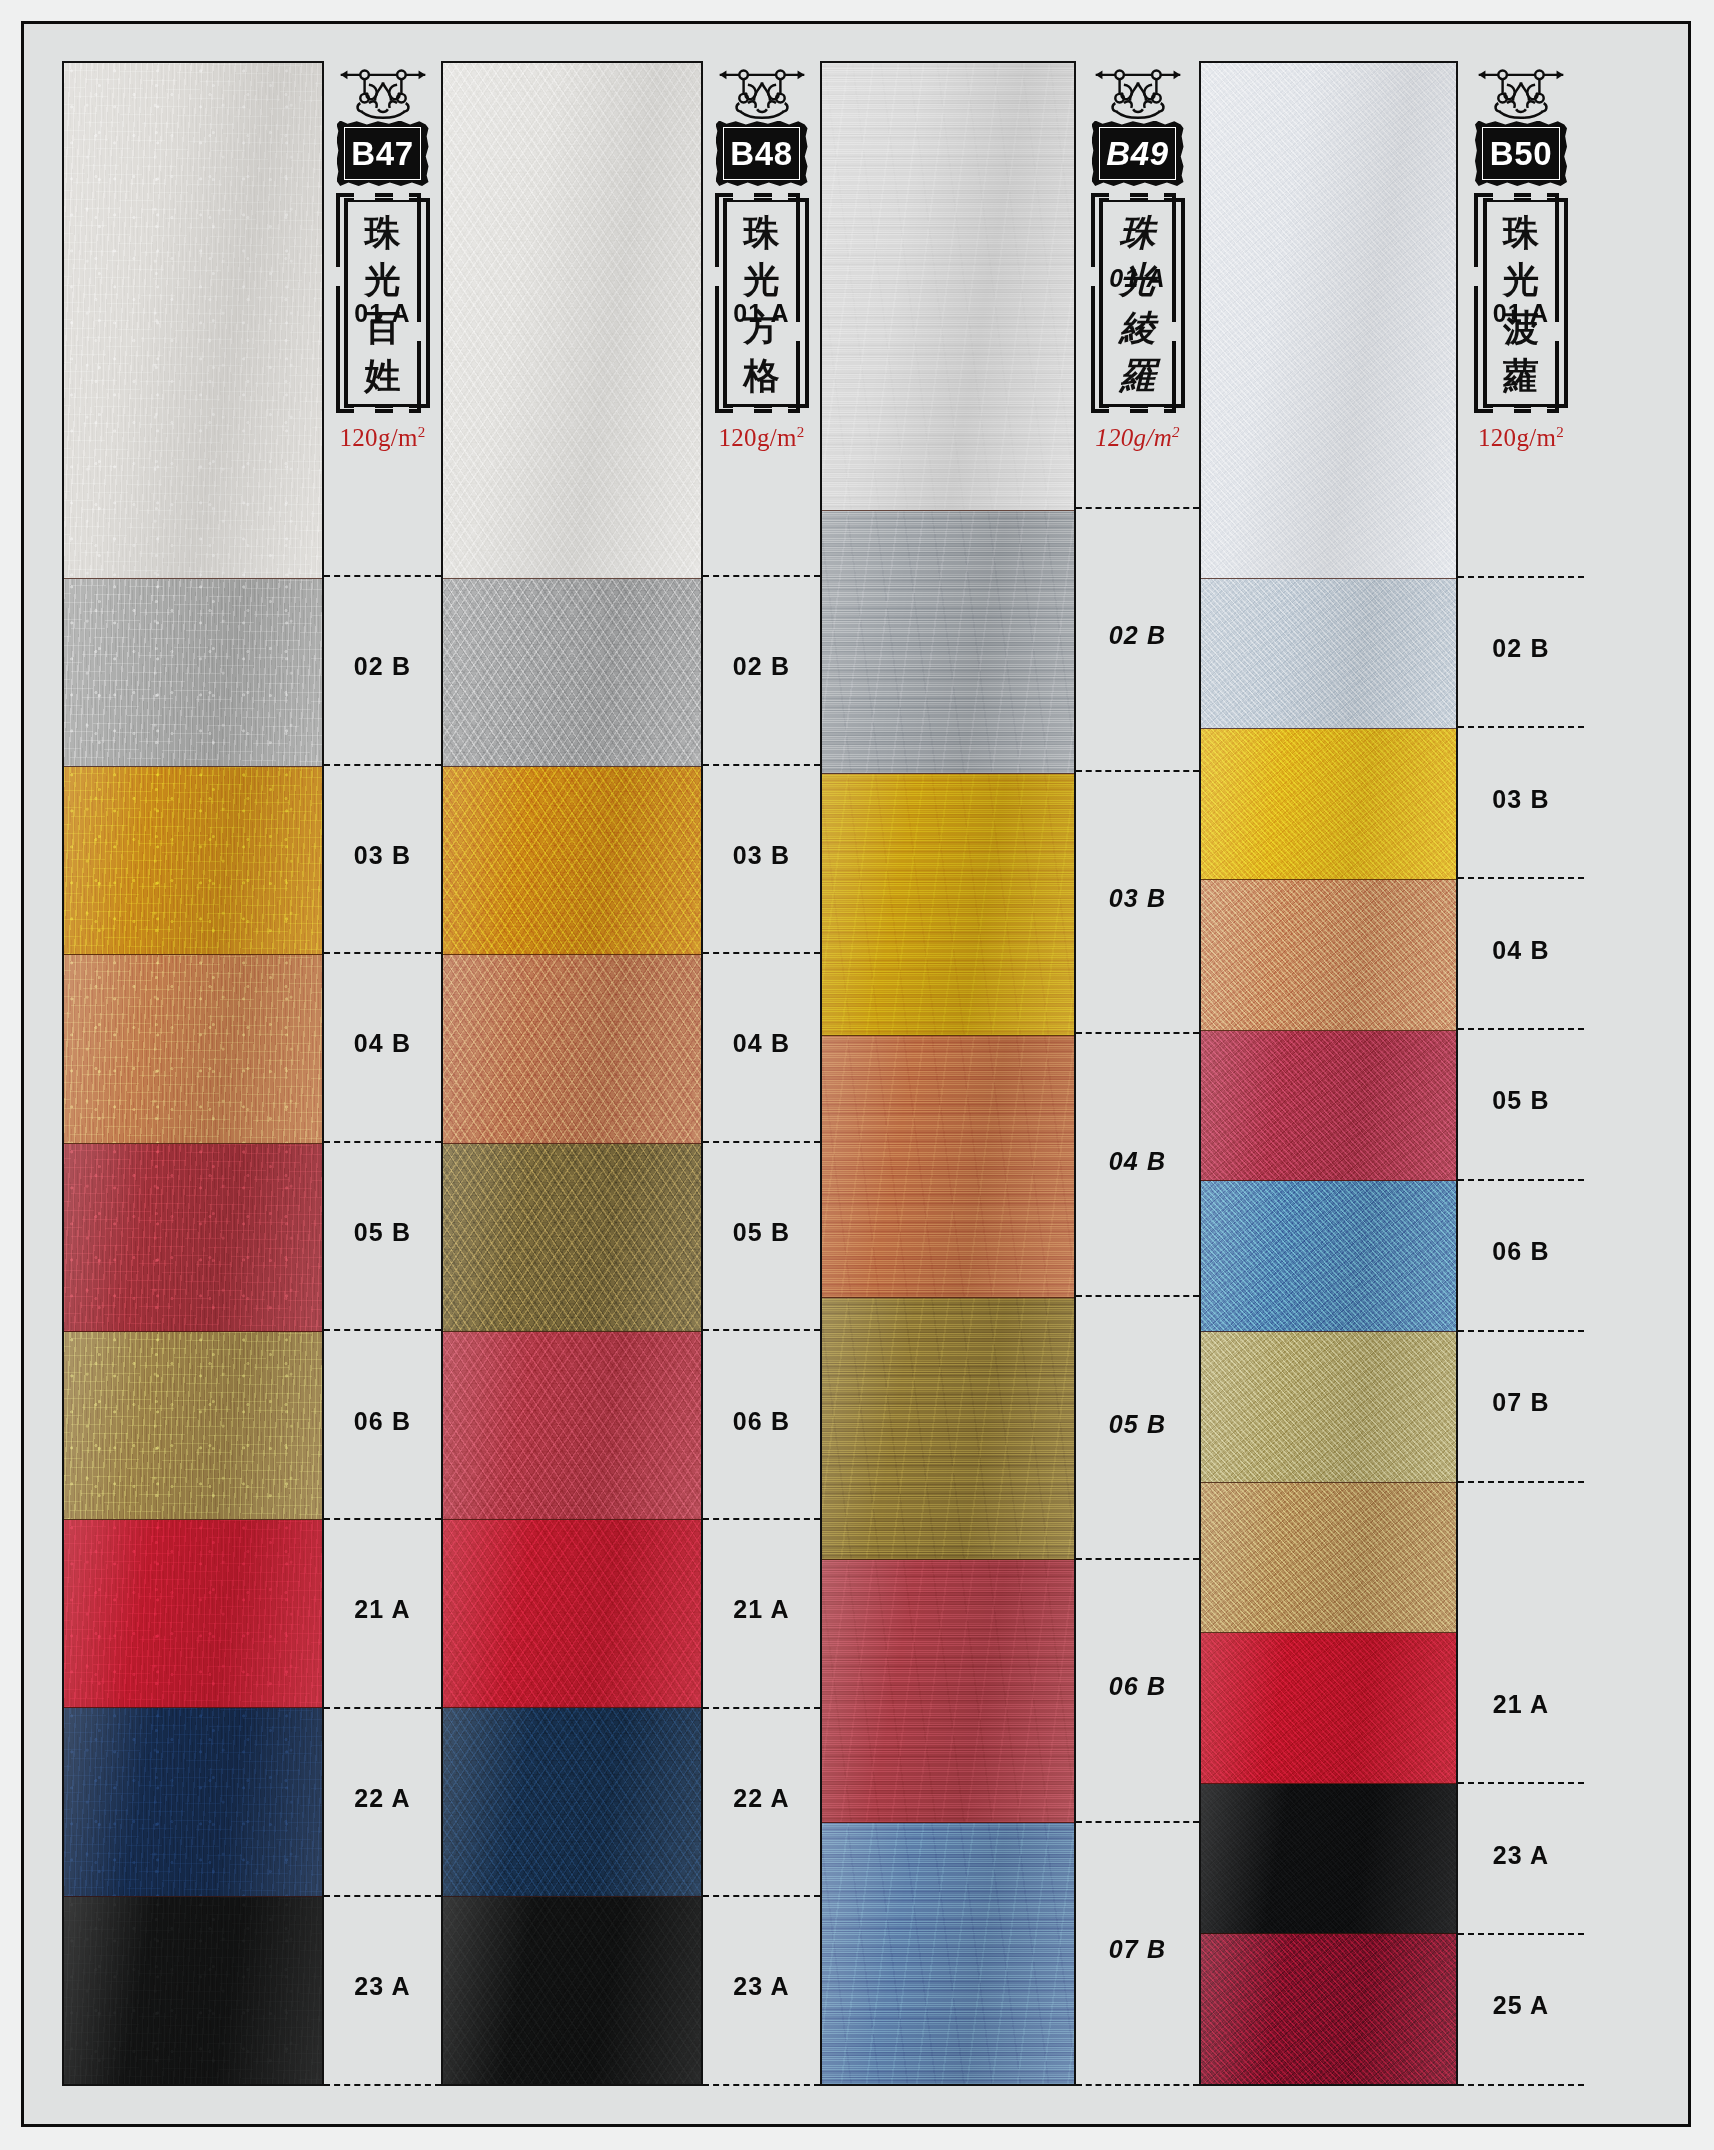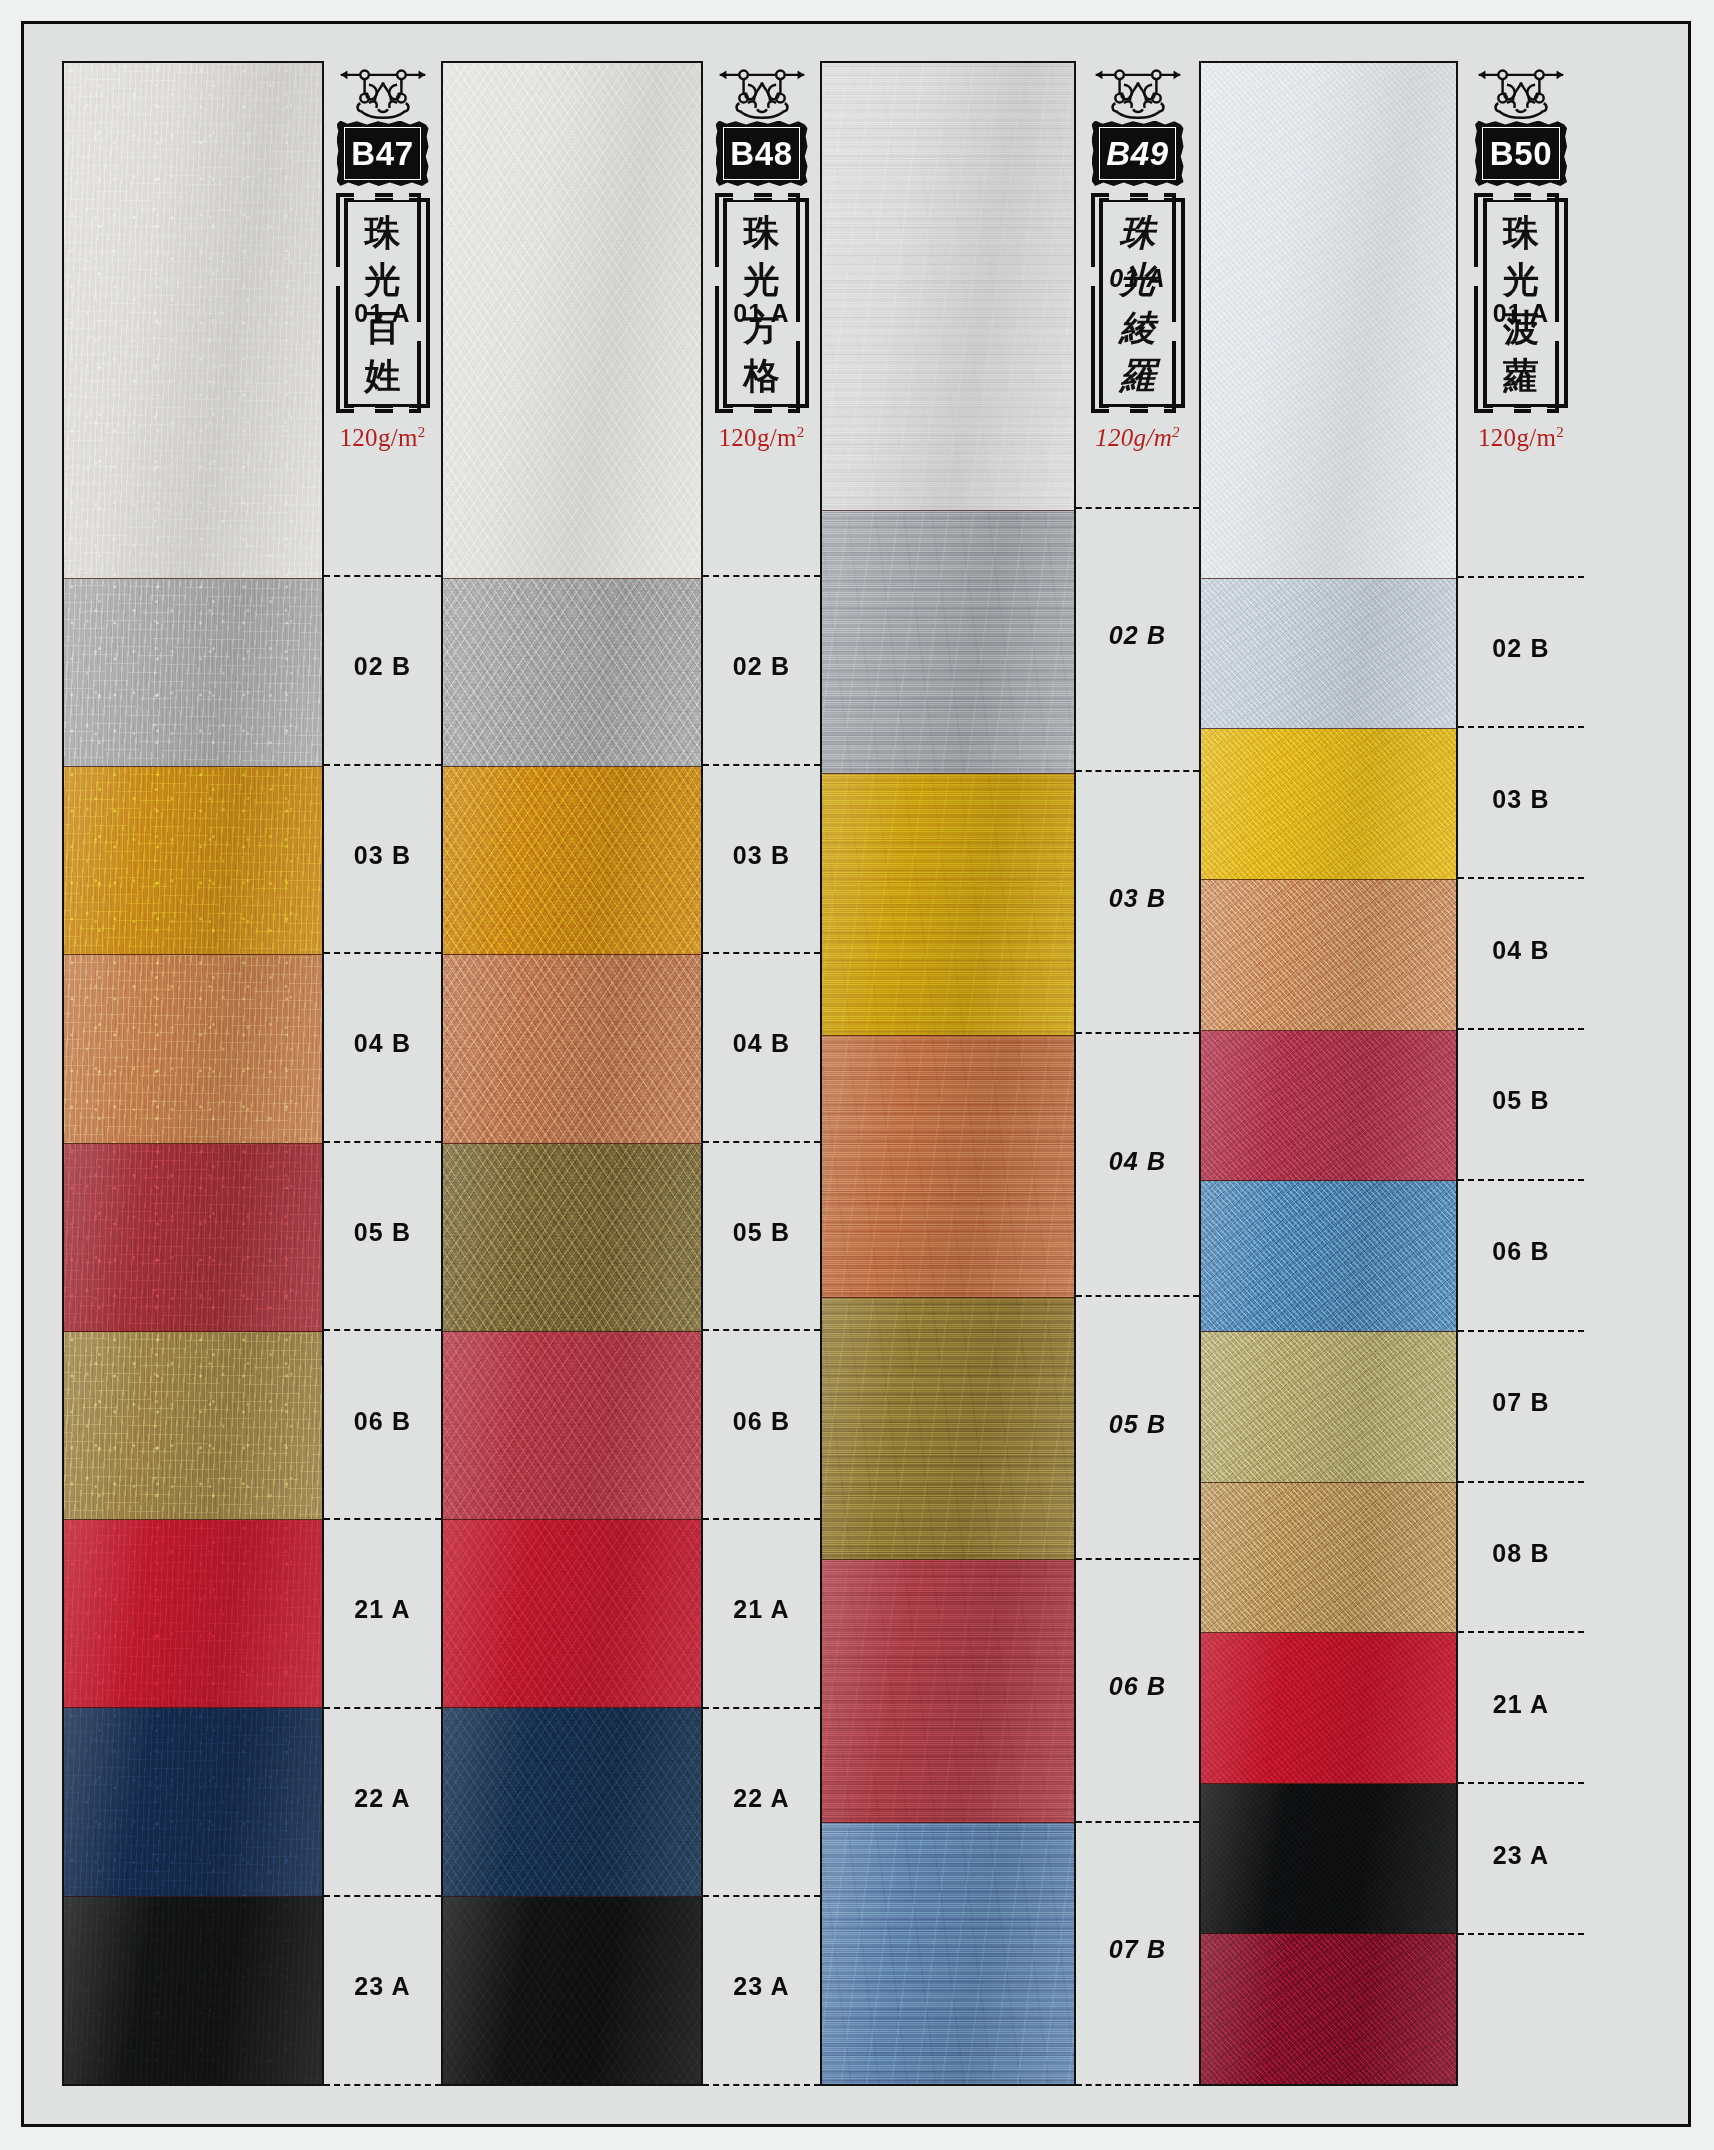--- a/index.html
+++ b/index.html
@@ -646,27 +646,27 @@
             </div>
             <div class="lab" style="top: 35.36%; height: 9.23433%;">
               <span>05 B</span>
             </div>
             <div class="lab" style="top: 44.5942%; height: 9.23433%;">
               <span>06 B</span>
             </div>
             <div class="lab" style="top: 53.8285%; height: 9.23433%;">
               <span>07 B</span>
             </div>
-            <div class="lab" style="top: 63.0628%; height: 9.23433%;">
-              <span>08 B</span>
-            </div>
             <div class="lab" style="top: 72.2971%; height: 9.23433%;">
               <span>21 A</span>
             </div>
             <div class="lab" style="top: 81.5313%; height: 9.23433%;">
               <span>23 A</span>
             </div>
+            <div class="lab" style="top: 90.7657%; height: 9.23433%;">
+              <span>25 A</span>
+            </div>
         </div>
       </div>
     </div>
     </div>
 </div>
 
 
 </body></html>

